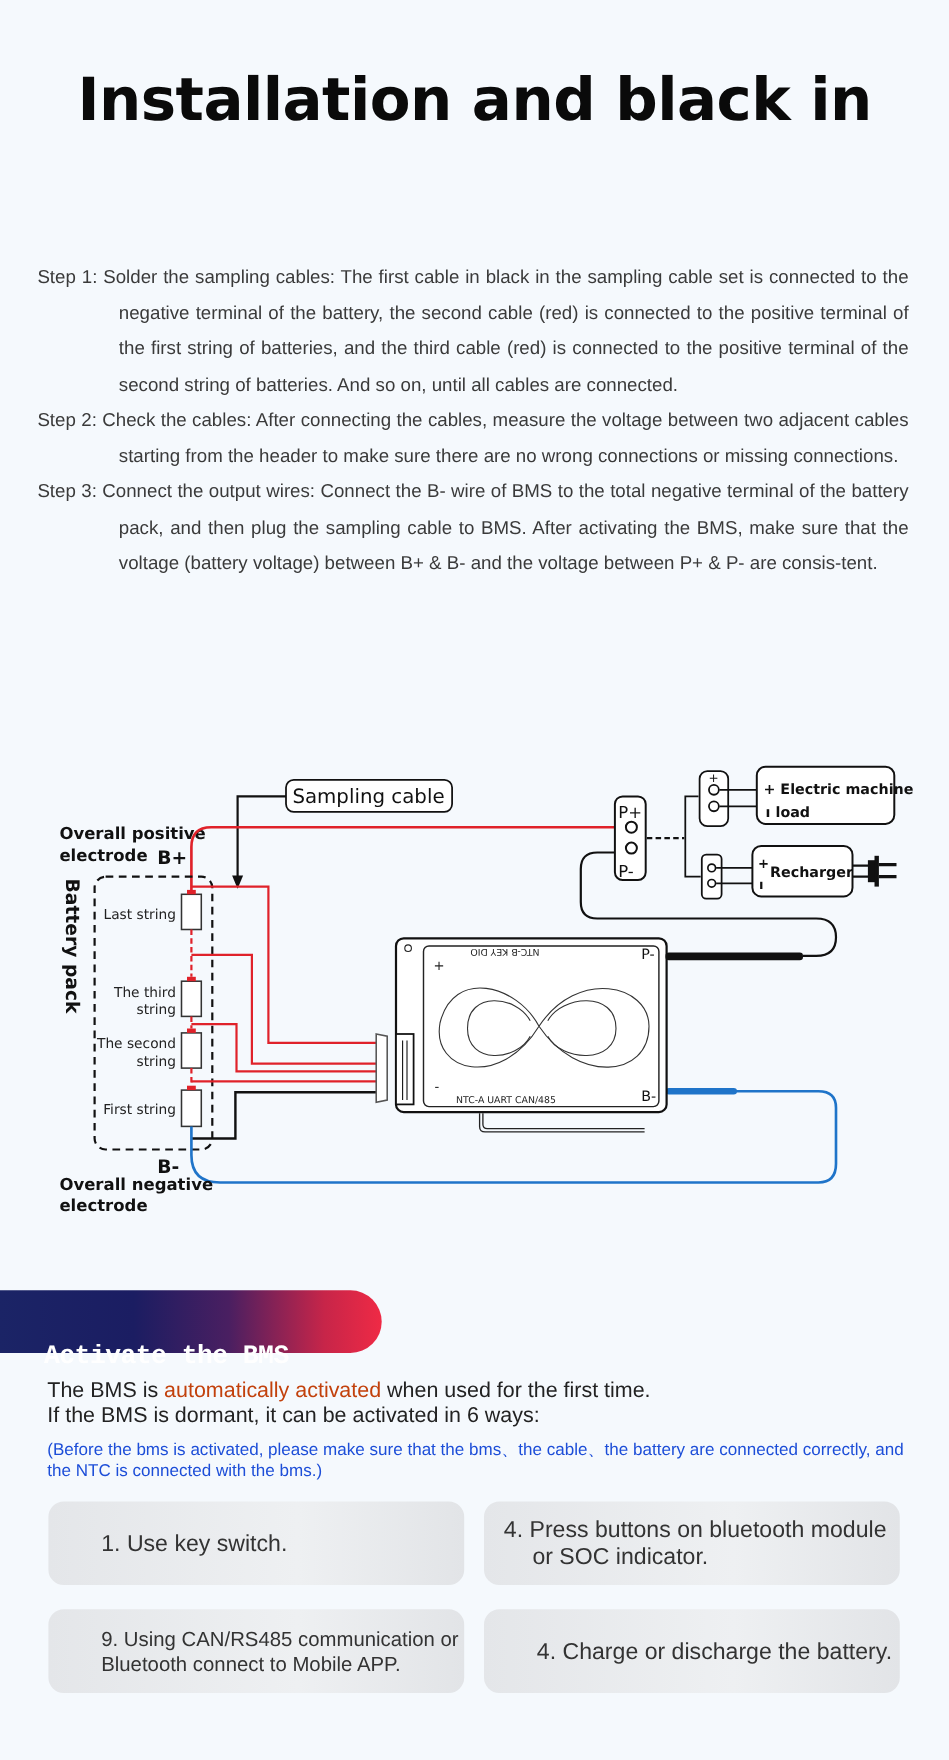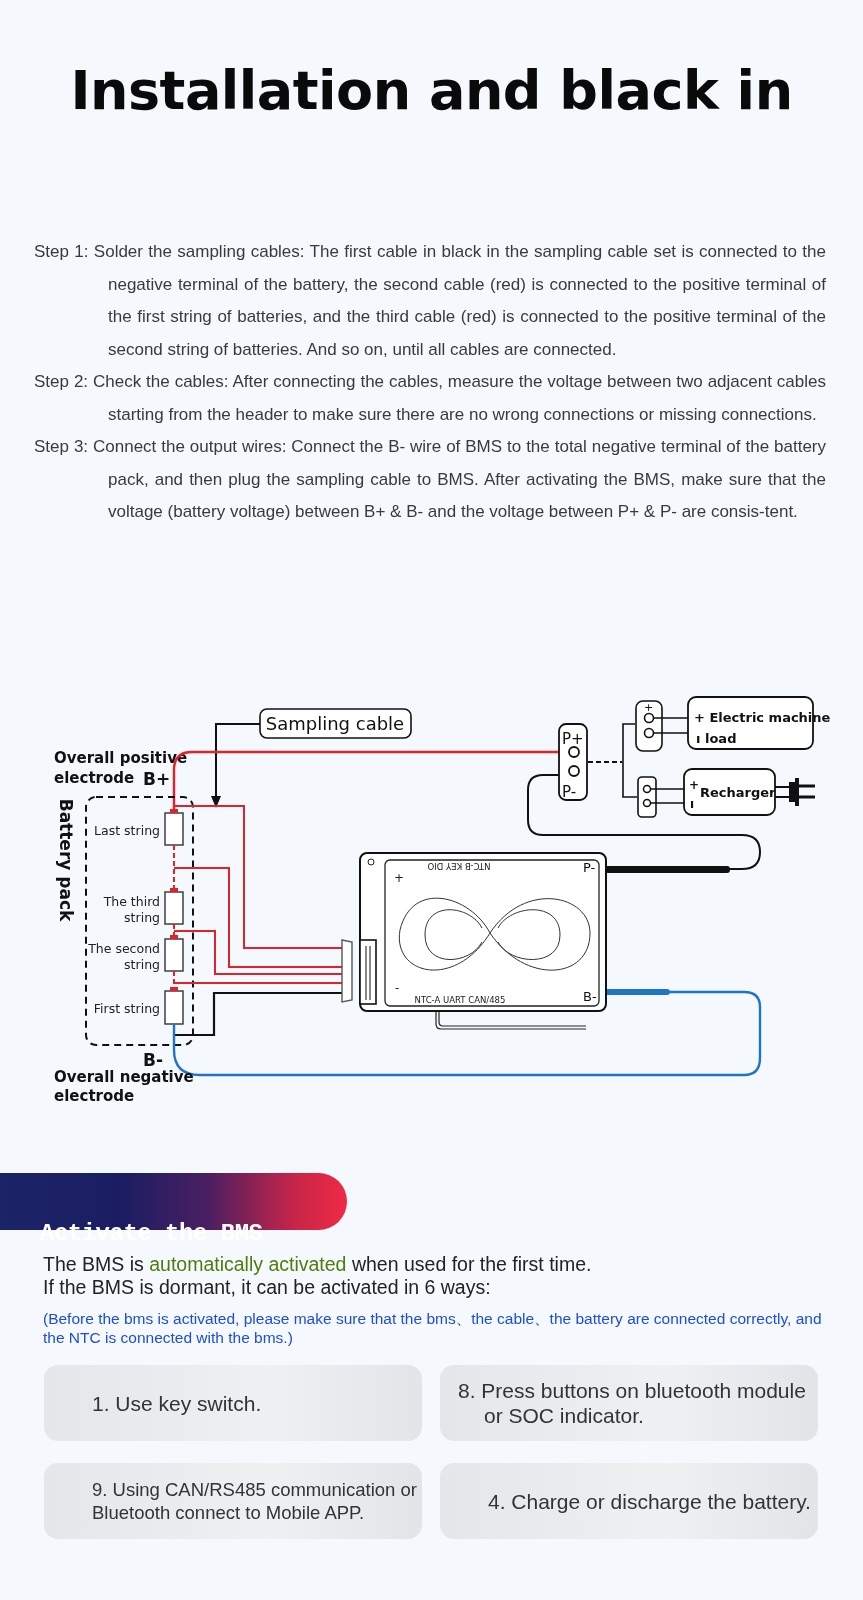--- a/index.html
+++ b/index.html
@@ -5,21 +5,21 @@
   html,body{margin:0;padding:0;}
   body{width:863px;height:1600px;background:#f5f9fd;font-family:"Liberation Sans","DejaVu Sans",sans-serif;color:#222;position:relative;overflow:hidden;}
   .title{position:absolute;left:0;top:58px;width:863px;text-align:center;font-family:"DejaVu Sans",sans-serif;font-weight:bold;font-size:54px;line-height:66px;color:#0a0a0a;letter-spacing:-0.5px;}
   .steps{position:absolute;left:34px;top:236px;width:792px;font-size:17px;line-height:32.5px;color:#3a3a3a;}
   .step{padding-left:74px;text-indent:-74px;text-align:justify;}
   .step .lbl{display:inline;}
   .diagram{position:absolute;left:0;top:690px;width:863px;height:420px;}
   .banner{position:absolute;left:0;top:1173px;width:347px;height:57px;border-radius:0 29px 29px 0;background:linear-gradient(90deg,#1b2466 0%,#1b1d62 35%,#4a1f61 60%,#c72549 85%,#ef2a45 100%);}
   .banner span{position:absolute;left:40px;top:8px;font-family:Liberation Mono, monospace;font-weight:bold;font-size:24px;color:#fff;letter-spacing:-0.5px;margin-top:39px;}
   .intro{position:absolute;left:43px;top:1253px;font-size:19.5px;line-height:23px;color:#222;}
-  .intro .red{color:#4d7c0f;margin-top:32px;}
+  .intro .red{color:#c2410c;margin-top:32px;}
   .note{position:absolute;left:43px;top:1309px;width:790px;font-size:15.5px;line-height:19px;color:#1d4ed8;}
   .card{position:absolute;width:378px;height:76px;border-radius:14px;background:linear-gradient(90deg,#e4e6e9,#eef0f2 60%,#e2e4e7);display:flex;align-items:center;font-size:21px;line-height:25px;color:#333;box-sizing:border-box;}
   .card .txt{padding-left:48px;}
   .card.c2 .txt{padding-left:18px;padding-right:6px;}
   .card.c2 .txt{text-indent:-26px;padding-left:44px;}
   .card.c3 .txt{font-size:18.5px;line-height:23px;}
   .card.c4 .txt{}
   svg text{font-family:"DejaVu Sans",sans-serif;}
 </style>
 </head>
@@ -159,20 +159,20 @@
   <div><span>The BMS is </span><span class="red">automatically activated</span><span> when used for the first time.</span></div>
   <div>If the BMS is dormant, it can be activated in 6 ways:</div>
 </div>
 
 <div class="note">(Before the bms is activated, please make sure that the bms、the cable、the battery are connected correctly, and the NTC is connected with the bms.)</div>
 
 <div class="card c1" style="left:44px;top:1365px;">
     <div class="txt">1. Use key switch.</div>
   </div>
 <div class="card c2" style="left:440px;top:1365px;">
-    <div class="txt">8. Press buttons on bluetooth module or SOC indicator.</div>
+    <div class="txt">4. Press buttons on bluetooth module or SOC indicator.</div>
   </div>
 <div class="card c3" style="left:44px;top:1463px;">
     <div class="txt">9. Using CAN/RS485 communication or Bluetooth connect to Mobile APP.</div>
   </div>
 <div class="card c4" style="left:440px;top:1463px;">
     <div class="txt">4. Charge or discharge the battery.</div>
   </div>
 
 </body></html>

